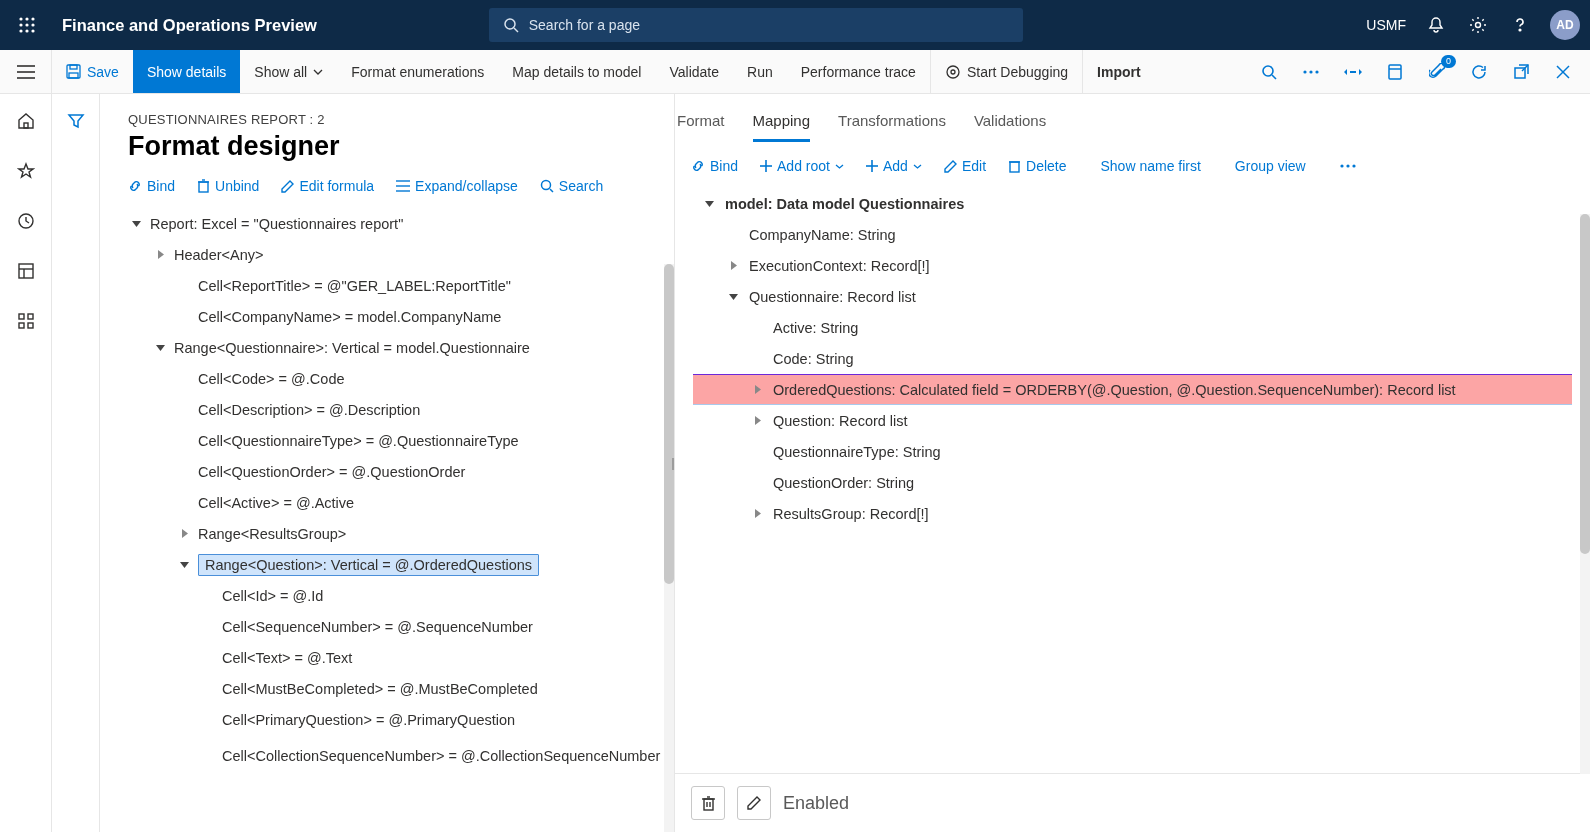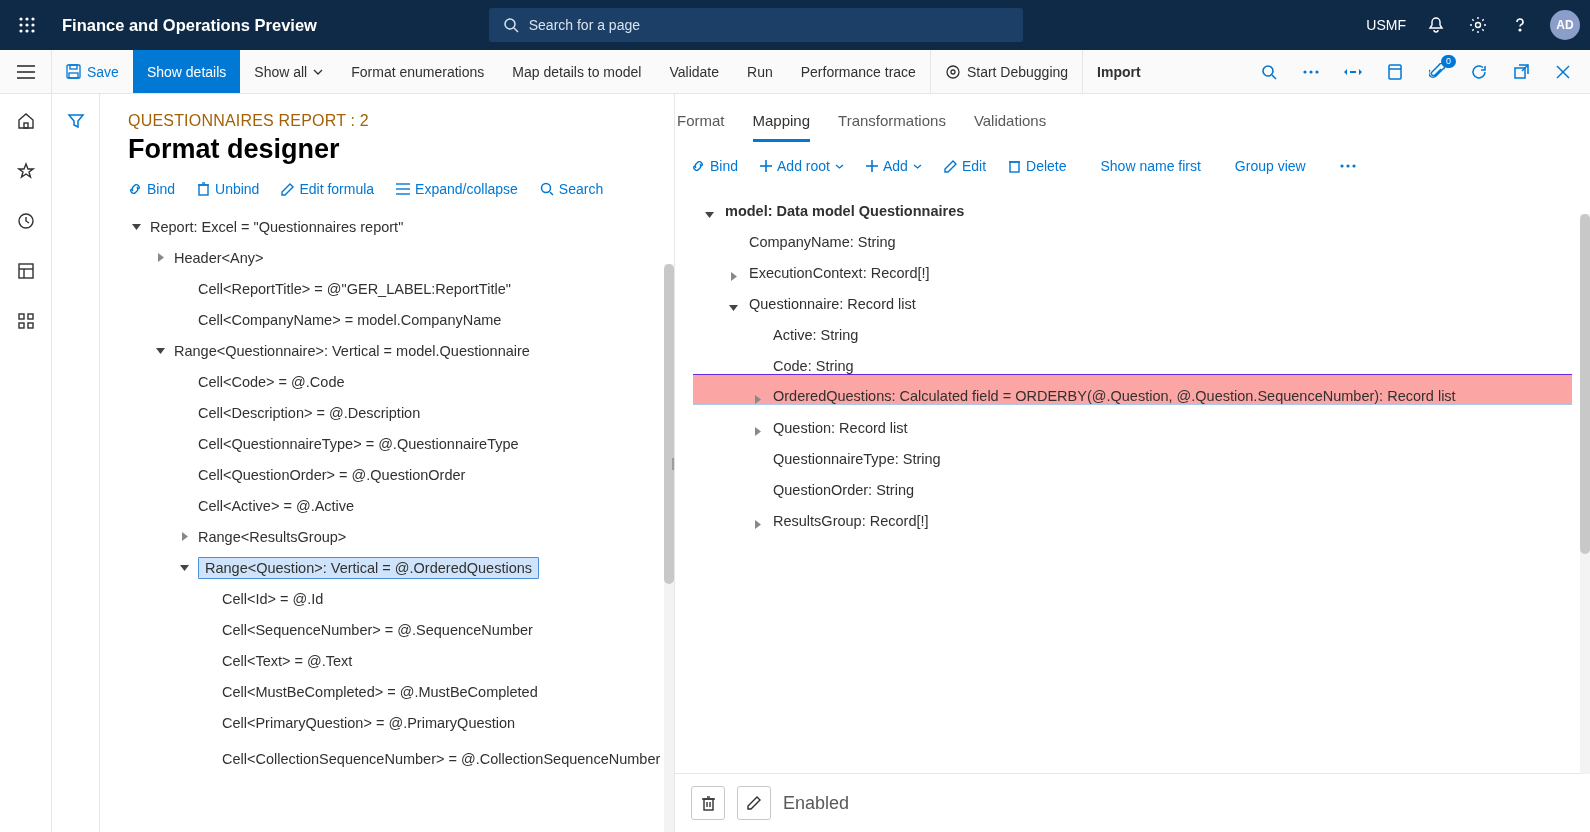--- a/index.html
+++ b/index.html
@@ -36,42 +36,42 @@
 .main { display: flex; height: calc(832px - 50px - 44px); }
 .navrail { width: 52px; border-right: 1px solid #e6e6e6; display: flex; flex-direction: column; align-items: center; padding-top: 16px; gap: 28px; }
 .rail-icon { width: 22px; height: 22px; display: flex; align-items: center; justify-content: center; cursor: pointer; color: #323130; }
 .filtercol { width: 48px; border-right: 1px solid #e6e6e6; display: flex; justify-content: center; padding-top: 16px; }
 
 .content { flex: 1; display: flex; }
 .leftpane { flex: 0 0 575px; display: flex; flex-direction: column; border-right: 1px solid #e6e6e6; position: relative; }
 .rightpane { flex: 1; display: flex; flex-direction: column; position: relative; }
 
 .page-hdr { padding: 18px 28px 8px; }
-.breadcrumb { font-size: 16px; color: #a16207; text-transform: uppercase; letter-spacing: 0.2px; }
+.breadcrumb { font-size: 13px; color: #404040; text-transform: uppercase; letter-spacing: 0.2px; }
 .page-title { font-size: 27px; font-weight: 600; margin-top: 4px; }
 
 .pane-tb { display: flex; align-items: center; gap: 22px; padding: 8px 28px 14px; font-size: 14px; }
 .pane-tb .link { color: #0078d4; display: flex; align-items: center; gap: 5px; cursor: pointer; }
 
 .tabbar { display: flex; gap: 28px; padding: 18px 0 0 0; font-size: 15px; color: #595959; }
 .tabbar .tab { padding-bottom: 10px; cursor: pointer; }
 .tabbar .tab.active { color: #323130; border-bottom: 3px solid #0078d4; font-weight: 500; }
 
 .rpane-tb { display: flex; align-items: center; gap: 22px; padding: 16px 0 14px 16px; font-size: 14px; }
 .rpane-tb .link { color: #0078d4; display: flex; align-items: center; gap: 5px; cursor: pointer; }
 
 .tree { padding: 0 12px 20px 28px; overflow-y: auto; flex: 1; font-size: 14.5px; color: #323130; }
 .tree-row { display: flex; align-items: center; height: 31px; white-space: nowrap; }
 .tree-row .toggle { width: 16px; display: flex; align-items: center; justify-content: center; margin-right: 6px; color: #666; cursor: pointer; }
 .tree-row .noicon { width: 16px; margin-right: 6px; }
 .tree-row.selected .label { background: #cfe4fb; border: 1px solid #4a8fd9; padding: 2px 6px; border-radius: 1px; }
 .tree-row .label { padding: 2px 0; }
 
 .rtree { padding: 0 18px 0 18px; overflow-y: auto; flex: 1; font-size: 14.5px; color: #323130; position: relative; }
-.rtree-row { display: flex; align-items: flex-end; height: 31px; white-space: nowrap; }
+.rtree-row { display: flex; align-items: center; height: 31px; white-space: nowrap; }
 .rtree-row .toggle { width: 16px; display: flex; align-items: center; justify-content: center; margin-right: 8px; color: #666; cursor: pointer; }
 .rtree-row .noicon { width: 16px; margin-right: 8px; }
 .rtree-row.selected { background: #fca5a5; border-top: 1px solid #6d28d9; border-bottom: 1px solid #a8c9ec; }
 .rtree-row.bold { font-weight: 600; }
 
 .scrolltrack { position: absolute; right: 0; top: 0; bottom: 0; width: 10px; background: #f3f3f3; }
 .scrollthumb { position: absolute; right: 0; top: 0; width: 10px; background: #c8c8c8; border-radius: 5px; }
 
 .dragbar { position: absolute; left: -4px; top: 50%; transform: translateY(-50%); font-size: 12px; color: #999; cursor: col-resize; letter-spacing: -2px; }
 

